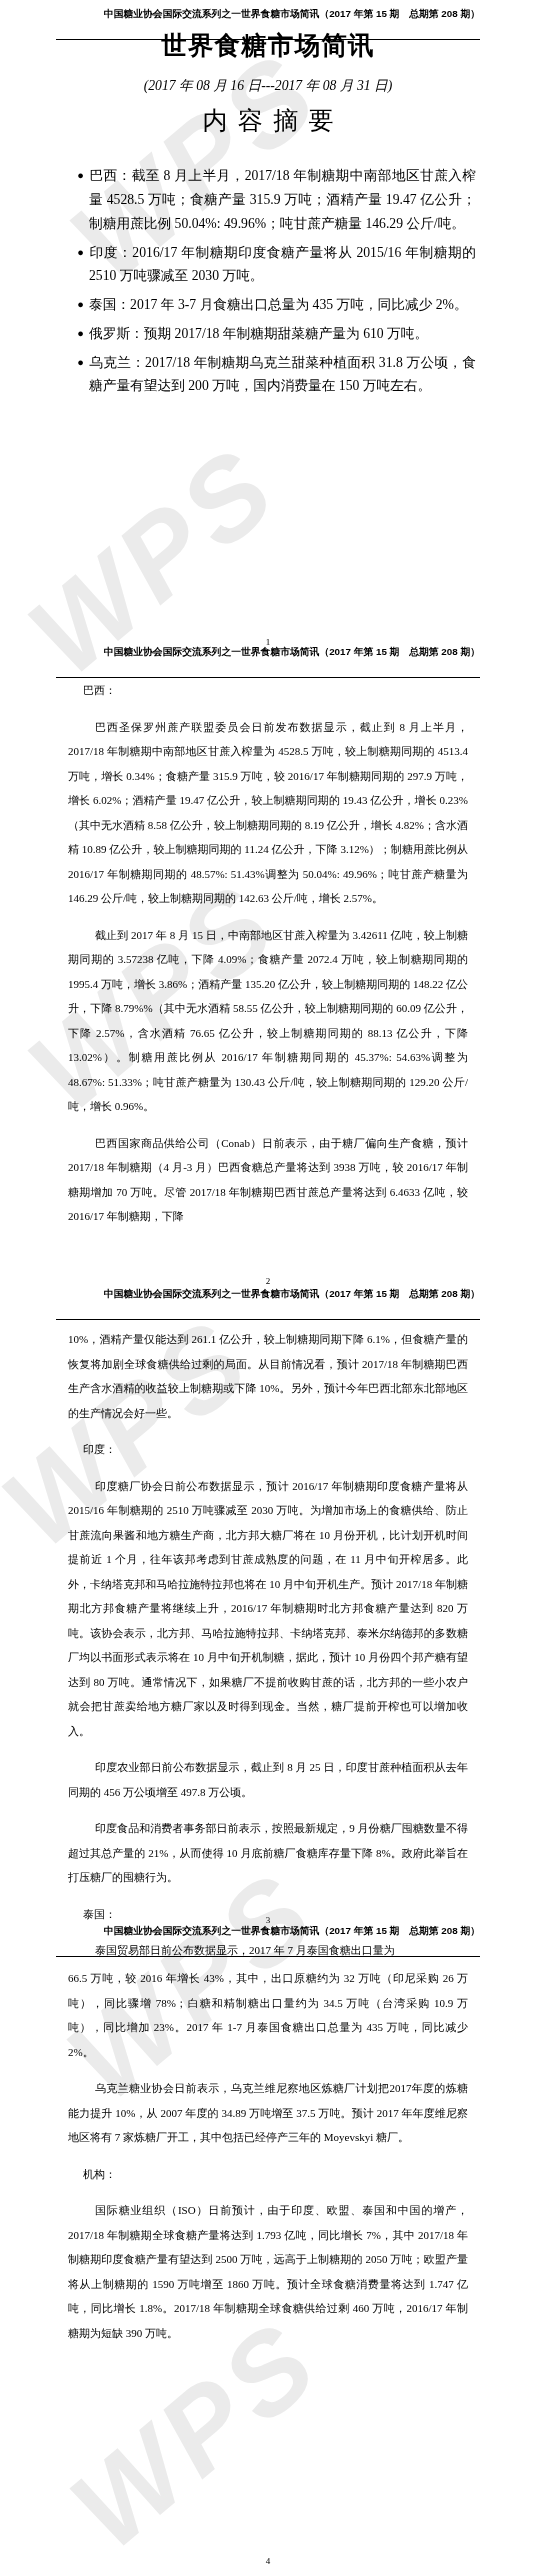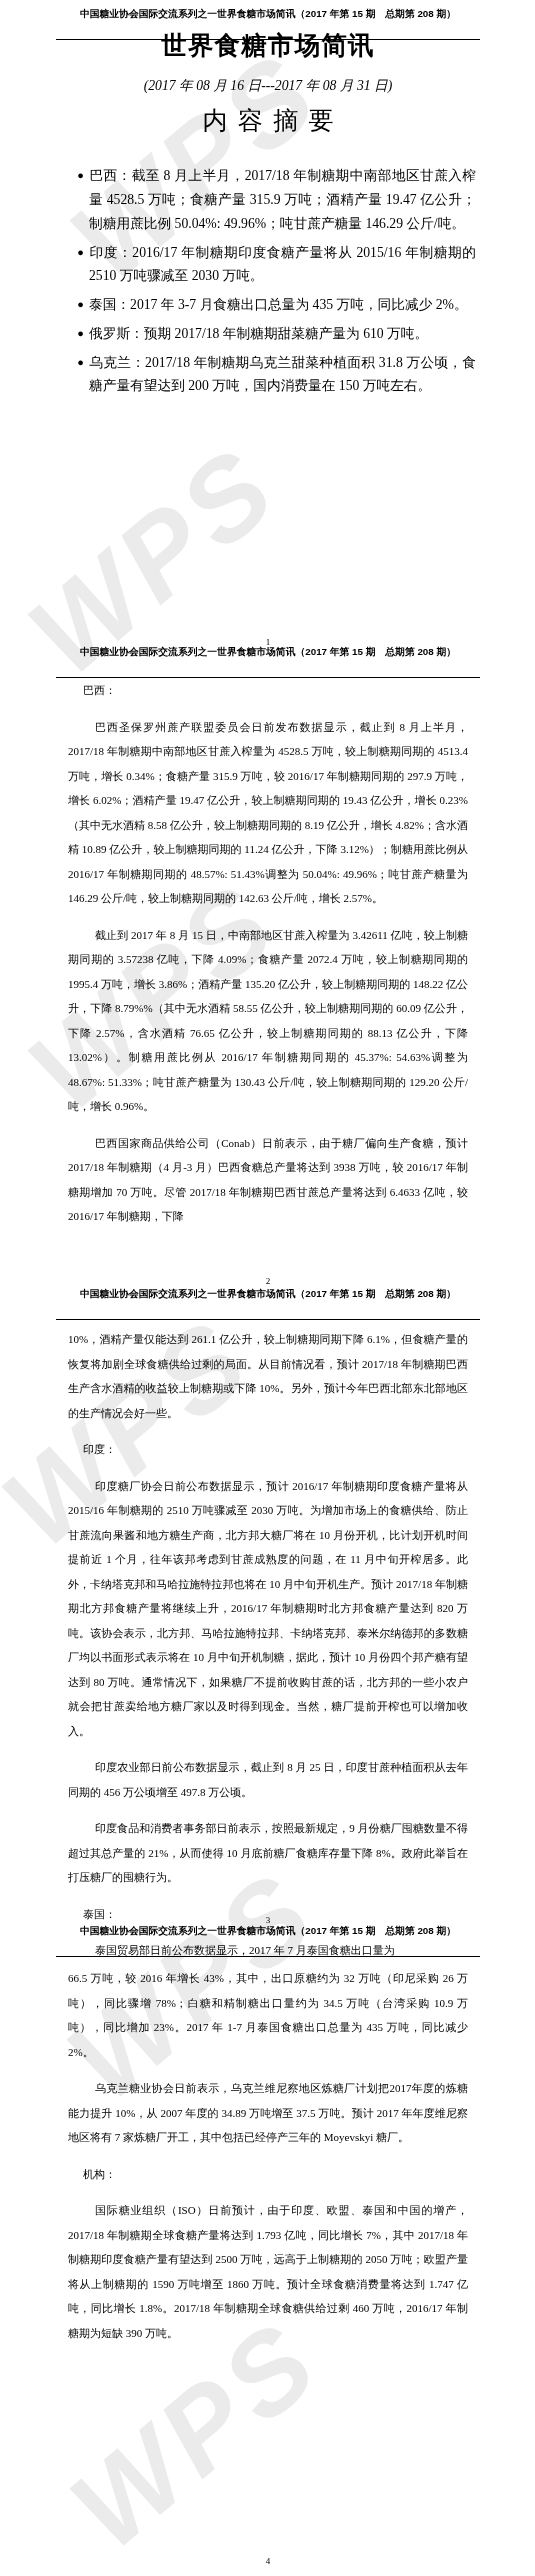--- a/index.html
+++ b/index.html
@@ -16,21 +16,21 @@
     transform:translate(-50%,-50%) rotate(-40deg);
     font-family:"Liberation Sans","DejaVu Sans",sans-serif;
     font-weight:bold;font-style:italic;
     font-size:114px;letter-spacing:6.5px;
     color:#ebebeb;white-space:nowrap;
     z-index:0;user-select:none;
   }
   
   .pg-header{
     position:absolute;left:56px;width:424px;
-    display:flex;justify-content:center;align-items:flex-end;
+    display:flex;justify-content:flex-end;align-items:flex-end;
     font-family:"Liberation Sans","DejaVu Sans",sans-serif;
     font-size:9.8px;font-weight:bold;
     padding-bottom:18px;border-bottom:1.3px solid #000;
     z-index:2;white-space:nowrap;
   }
   .pg-num{
     position:absolute;left:56px;width:424px;text-align:center;
     font-size:9px;z-index:2;
   }
   

